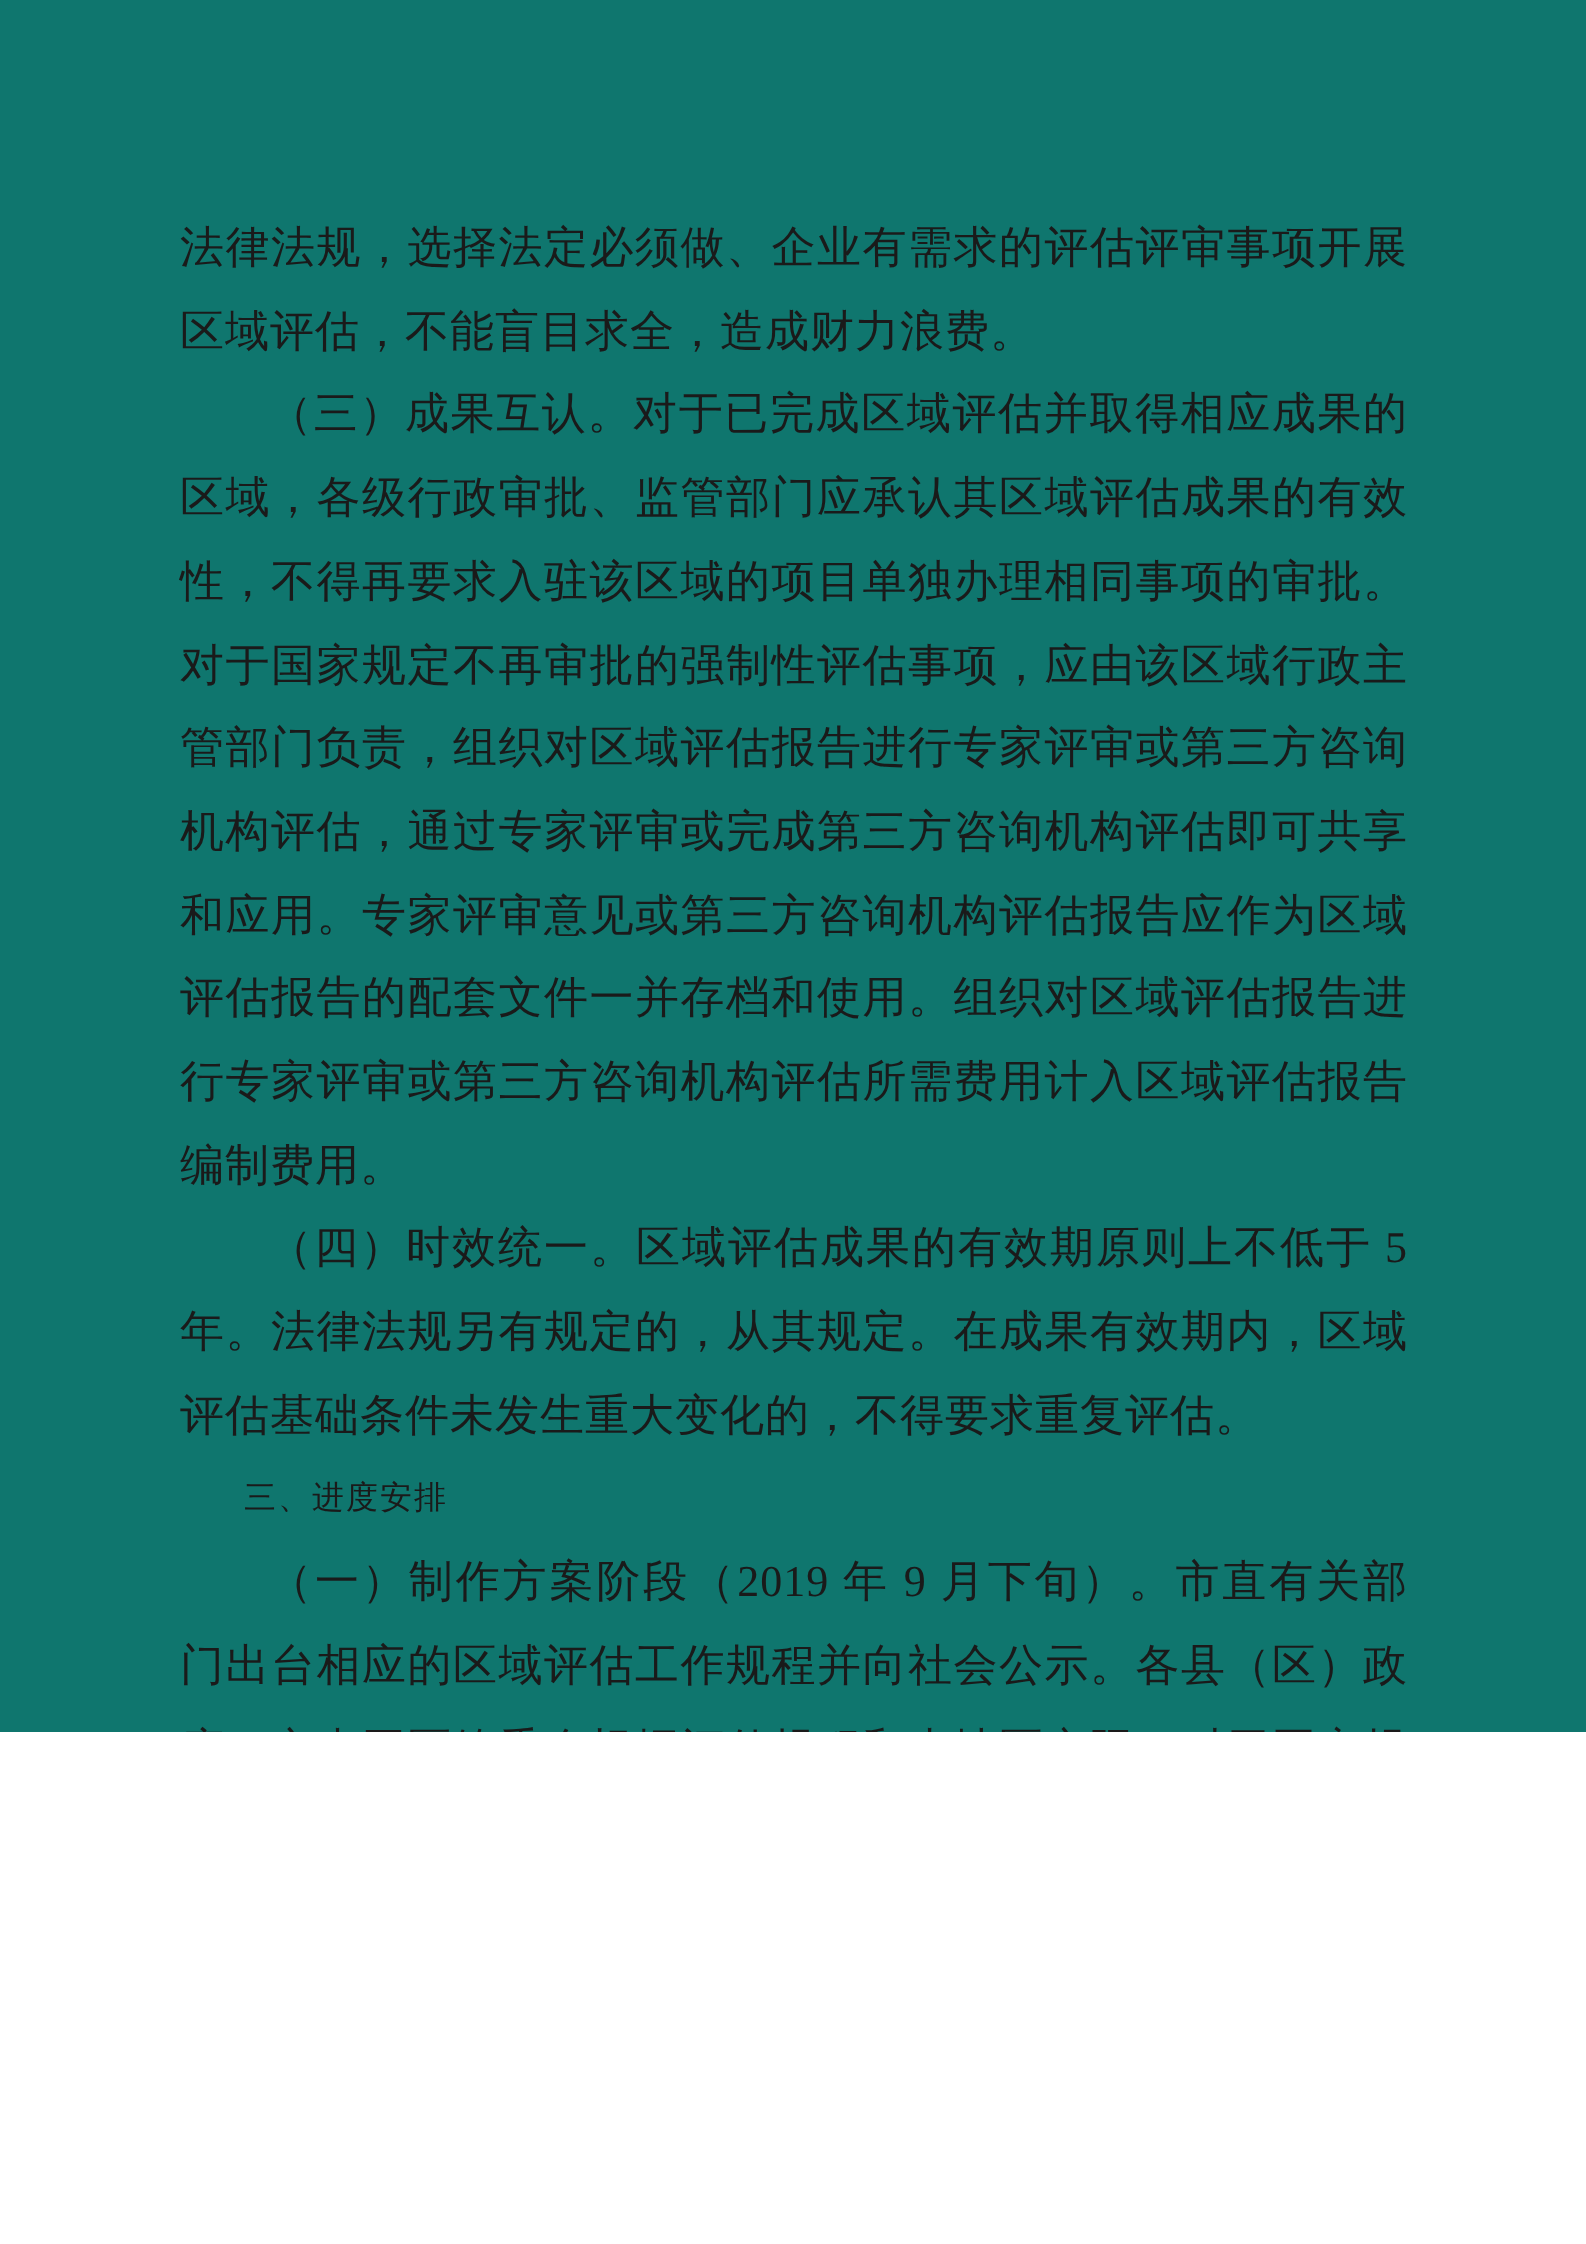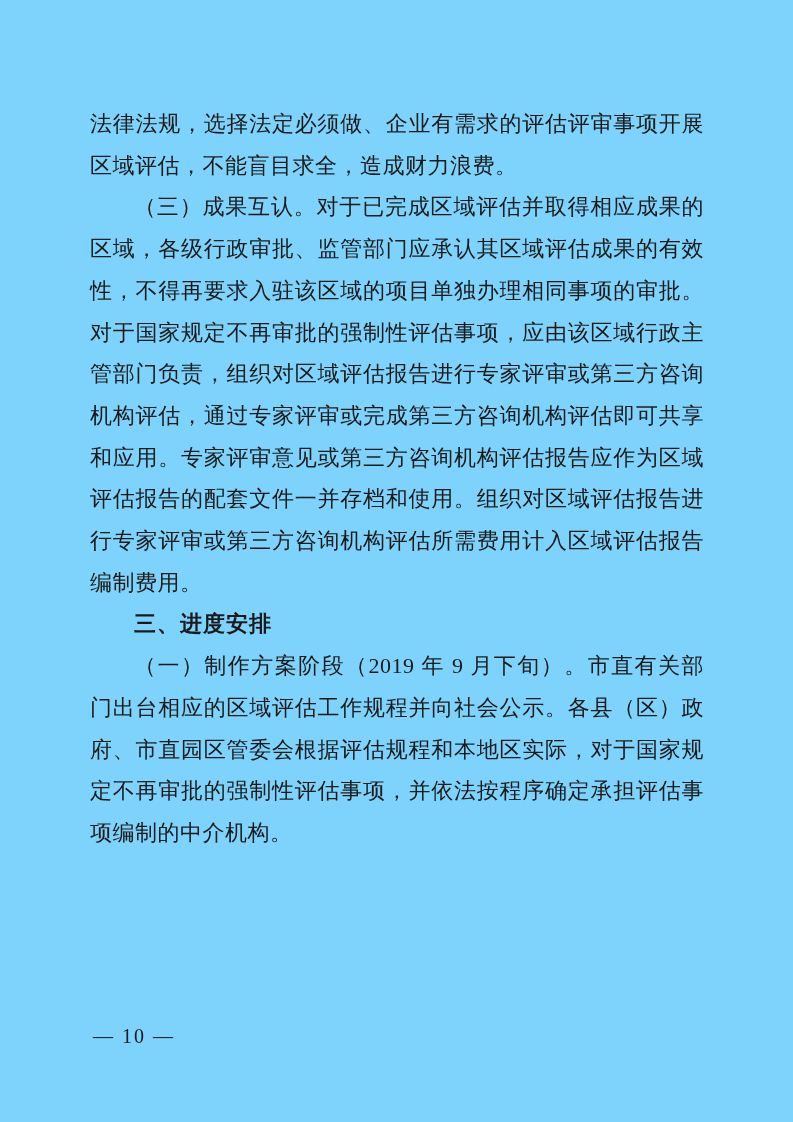--- a/index.html
+++ b/index.html
@@ -3,22 +3,22 @@
 <meta charset="utf-8">
 <style>
   html, body {
     margin: 0;
     padding: 0;
     background: #ffffff;
   }
   .page {
     position: relative;
     width: 793px;
-    height: 1122px;
-    background: #7dd3fc;
+    height: 866px;
+    background: #0f766e;
     overflow: hidden;
     font-family: "Liberation Serif", "DejaVu Serif", serif;
     color: #1a1a1a;
   }
   .content {
     position: absolute;
     left: 90px;
     top: 103px;
     width: 614px;
     font-size: 22px;
@@ -28,23 +28,23 @@
   }
   .para {
     margin: 0;
     text-indent: 2em;
   }
   .para.no-indent {
     text-indent: 0;
   }
   .heading {
     margin: 0;
-    font-size: 22px;
+    font-size: 16px;
     line-height: 41.7px;
-    font-weight: bold;
+    font-weight: normal;
     font-family: "Liberation Sans", "DejaVu Sans", sans-serif;
     text-indent: 2em;
     letter-spacing: 1px;
   }
   .lead {
     
     font-weight: 400;
   }
   .footer {
     position: absolute;
@@ -59,20 +59,21 @@
 </head>
 <body>
 
 <div class="page">
   <div class="content">
 
     <p class="para no-indent">法律法规，选择法定必须做、企业有需求的评估评审事项开展区域评估，不能盲目求全，造成财力浪费。</p>
 
     <p class="para"><span class="lead">（三）成果互认。</span><span>对于已完成区域评估并取得相应成果的区域，各级行政审批、监管部门应承认其区域评估成果的有效性，不得再要求入驻该区域的项目单独办理相同事项的审批。对于国家规定不再审批的强制性评估事项，应由该区域行政主管部门负责，组织对区域评估报告进行专家评审或第三方咨询机构评估，通过专家评审或完成第三方咨询机构评估即可共享和应用。专家评审意见或第三方咨询机构评估报告应作为区域评估报告的配套文件一并存档和使用。组织对区域评估报告进行专家评审或第三方咨询机构评估所需费用计入区域评估报告编制费用。</span></p>
 
+    <p class="para"><span class="lead">（四）时效统一。</span><span>区域评估成果的有效期原则上不低于 5 年。法律法规另有规定的，从其规定。在成果有效期内，区域评估基础条件未发生重大变化的，不得要求重复评估。</span></p>
 
     <h2 class="heading">三、进度安排</h2>
 
     <p class="para"><span class="lead">（一）制作方案阶段（2019 年 9 月下旬）。</span><span>市直有关部门出台相应的区域评估工作规程并向社会公示。各县（区）政府、市直园区管委会根据评估规程和本地区实际，对于国家规定不再审批的强制性评估事项，并依法按程序确定承担评估事项编制的中介机构。</span></p>
 
 
   </div>
 
   <div class="footer">— 10 —</div>
 </div>

